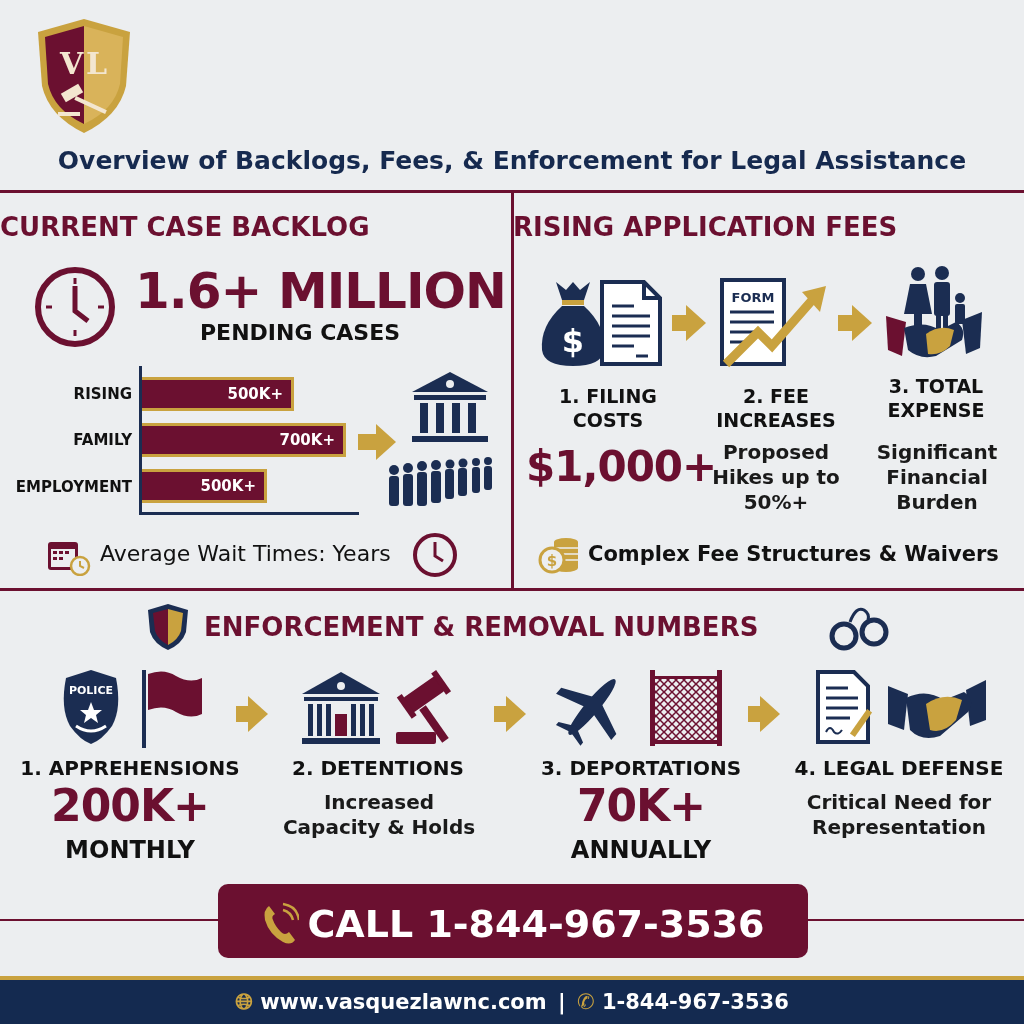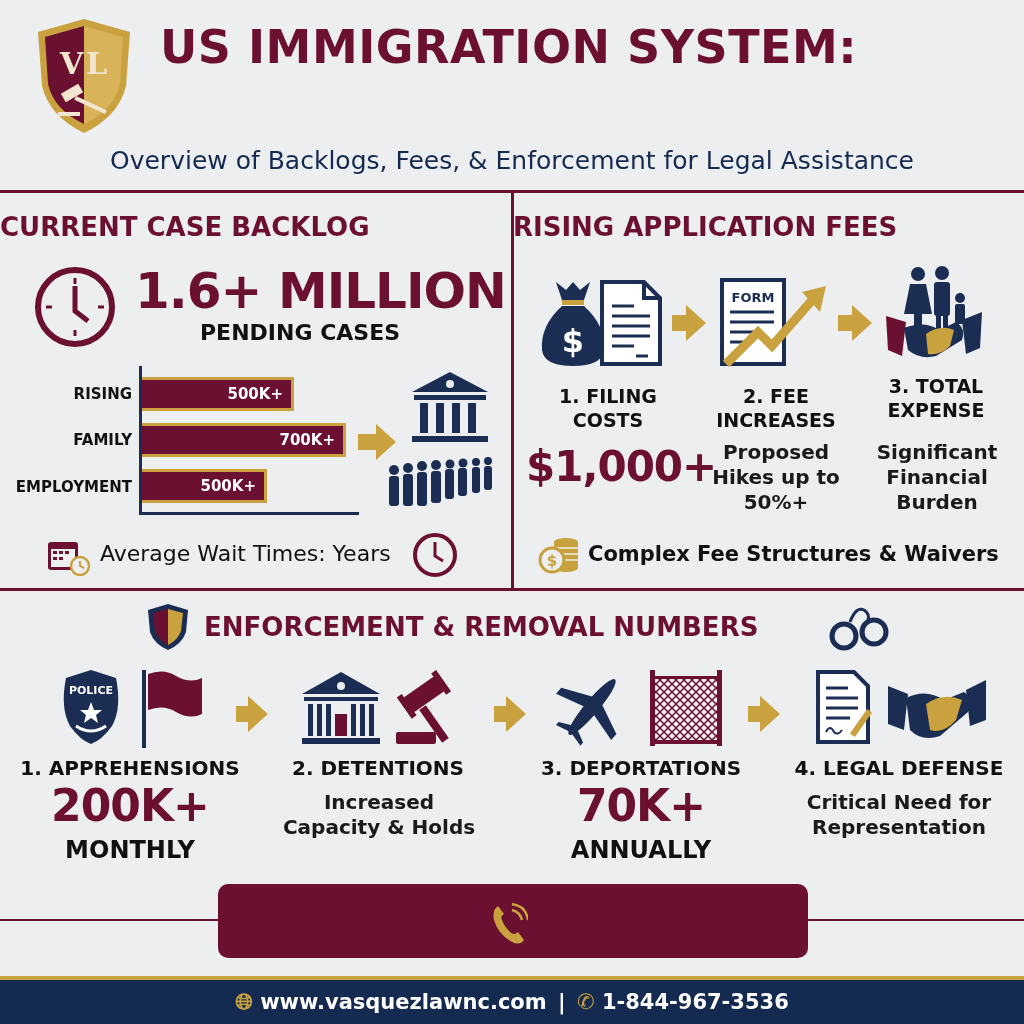--- a/index.html
+++ b/index.html
@@ -3,21 +3,21 @@
 <meta charset="utf-8">
 <style>
   *{box-sizing:border-box;margin:0;padding:0;}
   html,body{width:1024px;height:1024px;overflow:hidden;}
   body{background:#eceef0;font-family:"DejaVu Sans","Liberation Sans",sans-serif;color:#111;position:relative;}
   .abs{position:absolute;}
 
   
   #logo{left:34px;top:16px;width:100px;height:120px;}
   #title{left:160px;top:22px;font-size:46px;line-height:50px;font-weight:900;color:#6b1030;letter-spacing:0.5px;}
-  #subtitle{left:0;width:1024px;top:146px;font-size:25px;font-weight:normal;color:#162a4f;text-align:center;}
+  #subtitle{left:0;width:1024px;top:146px;font-size:25px;font-weight:bold;color:#162a4f;text-align:center;}
 
   
   .hline{position:absolute;height:3px;background:#6b1030;}
   .vline{position:absolute;width:3px;background:#6b1030;}
 
   .sec-title{position:absolute;font-size:26px;font-weight:bold;color:#6b1030;text-align:left;}
 
   
   #big-num{left:135px;top:262px;font-size:50px;font-weight:900;color:#6b1030;letter-spacing:-1px;}
   #pending{left:200px;top:320px;font-size:22px;font-weight:bold;}
@@ -45,21 +45,20 @@
   <path d="M50 3 L96 16 L92 70 Q85 100 50 117 Q15 100 8 70 L4 16 Z" fill="#c9a23f"></path>
   <path d="M50 10 L89 21 L86 68 Q80 94 50 108 Z" fill="#d9b35a"></path>
   <path d="M50 10 L11 21 L14 68 Q20 94 50 108 Z" fill="#6b1030"></path>
   <text x="26" y="58" font-family="DejaVu Serif, serif" font-size="30" font-weight="bold" fill="#f3e6d0">V</text>
   <text x="52" y="58" font-family="DejaVu Serif, serif" font-size="30" font-weight="bold" fill="#f3e6d0">L</text>
   <rect x="28" y="72" width="20" height="10" fill="#f3e6d0" transform="rotate(-30 38 77)"></rect>
   <rect x="42" y="80" width="34" height="4" fill="#f3e6d0" transform="rotate(25 42 80)"></rect>
   <rect x="24" y="96" width="22" height="4" fill="#f3e6d0"></rect>
 </svg>
 <div id="title" class="abs">
-  <div>US IMMIGRATION SYSTEM:</div>
 </div>
 <div id="subtitle" class="abs">Overview of Backlogs, Fees, &amp; Enforcement for Legal Assistance</div>
 
 <div class="hline" style="left:0;top:190px;width:1024px;"></div>
 <div class="vline" style="left:511px;top:190px;height:400px;"></div>
 <div class="hline" style="left:0;top:588px;width:1024px;"></div>
 
 <div class="sec-title" style="left:0;top:212px;width:511px;">CURRENT CASE BACKLOG</div>
 <svg class="abs" style="left:34px;top:266px;width:82px;height:82px;" viewBox="0 0 82 82">
   <circle cx="41" cy="41" r="37" fill="none" stroke="#6b1030" stroke-width="6"></circle>
@@ -319,21 +318,21 @@
 <div class="step-title" style="left:526px;top:838px;width:230px;font-size:24px;">ANNUALLY</div>
 
 <div class="step-title" style="left:784px;top:756px;width:230px;font-size:20px;">4. LEGAL DEFENSE</div>
 <div class="step-body" style="left:794px;top:790px;width:210px;">Critical Need for Representation</div>
 
 <div class="hline" style="left:0;top:919px;width:1024px;height:2px;"></div>
 <div id="cta" class="abs">
   <svg style="display:inline-block;vertical-align:middle;width:38px;height:44px;margin-right:8px;" viewBox="0 0 38 44">
     <path d="M8 4 Q2 8 4 18 Q8 32 22 40 Q30 44 34 38 L28 30 Q24 34 20 30 Q14 24 12 18 Q10 14 14 12 Z" fill="#c9a23f"></path>
     <path d="M22 8 Q30 10 32 18 M22 2 Q36 4 38 18" fill="none" stroke="#c9a23f" stroke-width="2.5"></path>
-  </svg>
+  </svg><span style="vertical-align:middle;">CALL 1-844-967-3536</span>
 </div>
 
 <div id="footer" class="abs">
   <span style="color:#c9a23f;font-size:22px;">🌐︎</span>
   <span>www.vasquezlawnc.com</span>
   <span style="margin:0 4px;">|</span>
   <span style="color:#c9a23f;">✆</span>
   <span>1-844-967-3536</span>
 </div>
 

